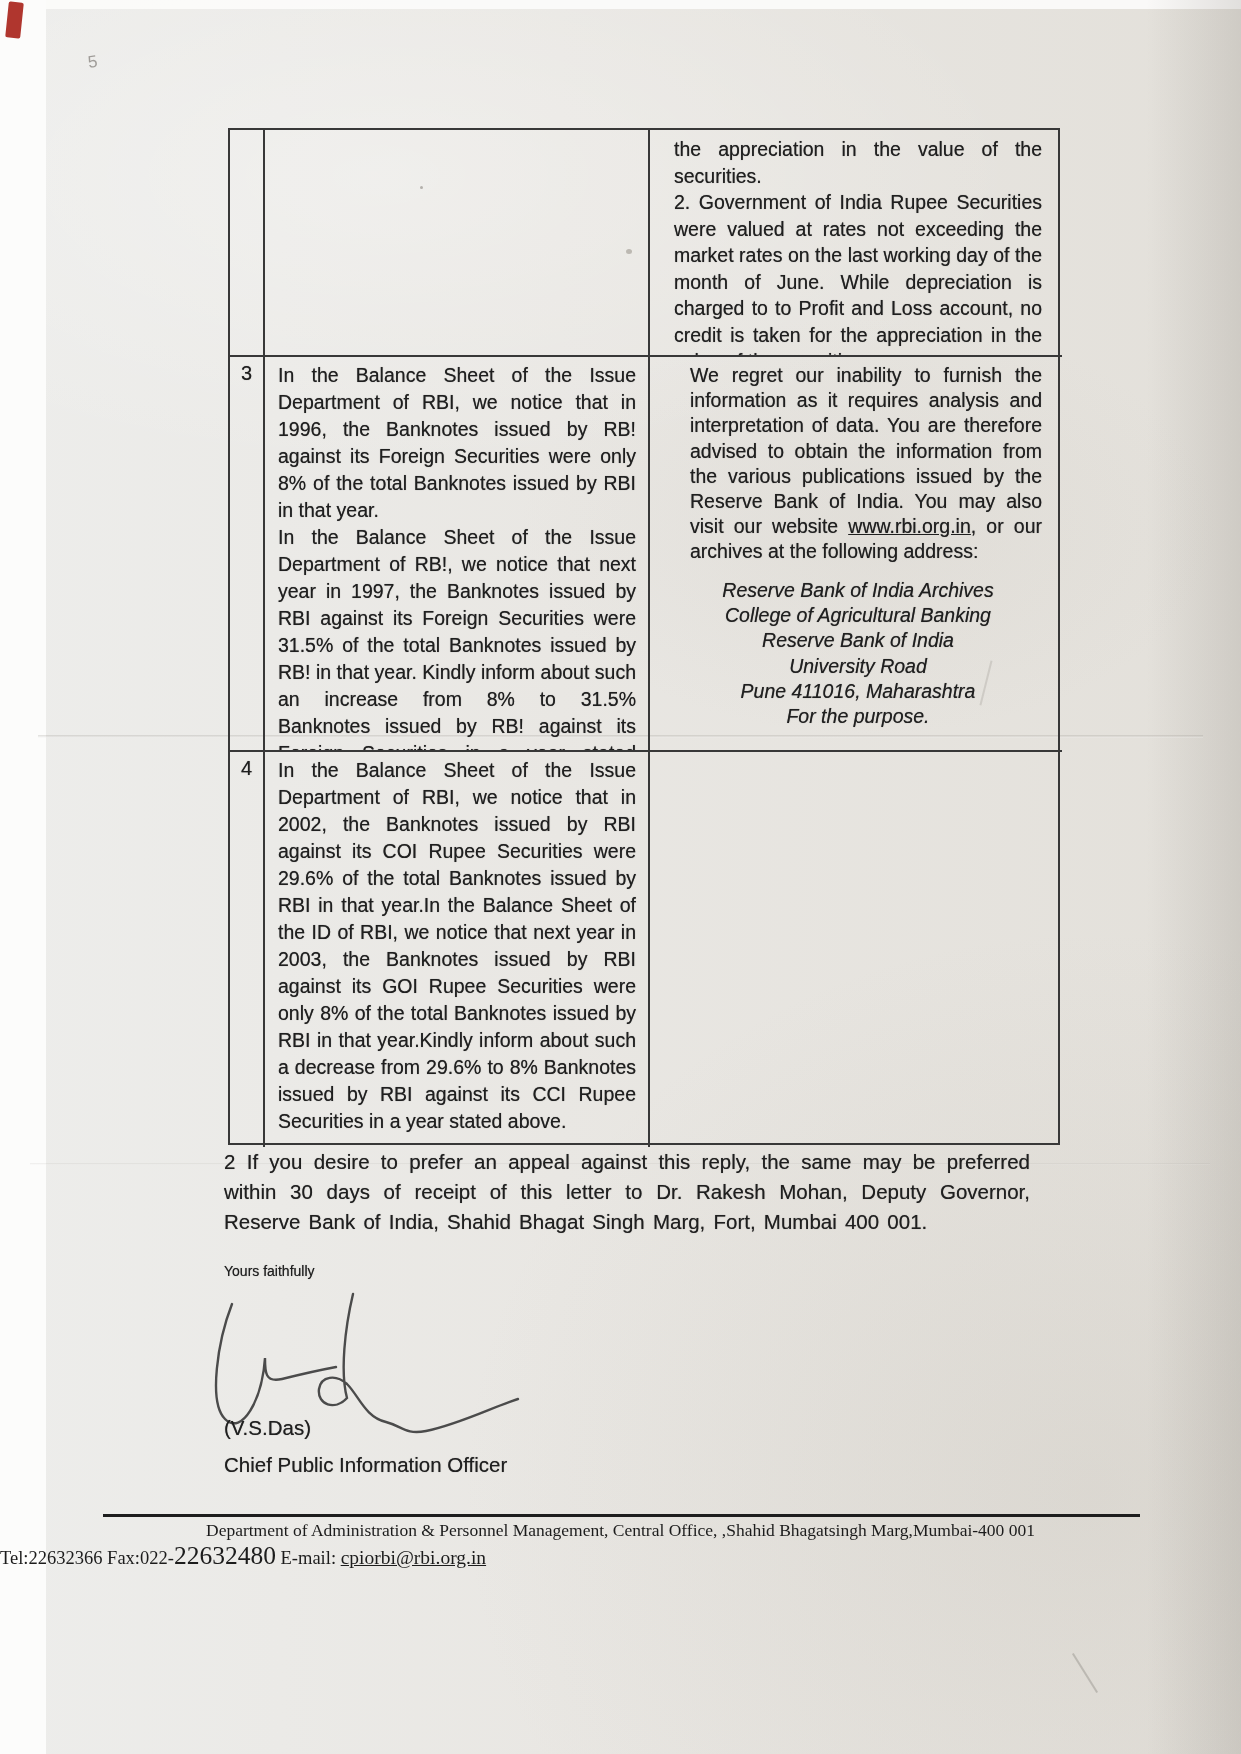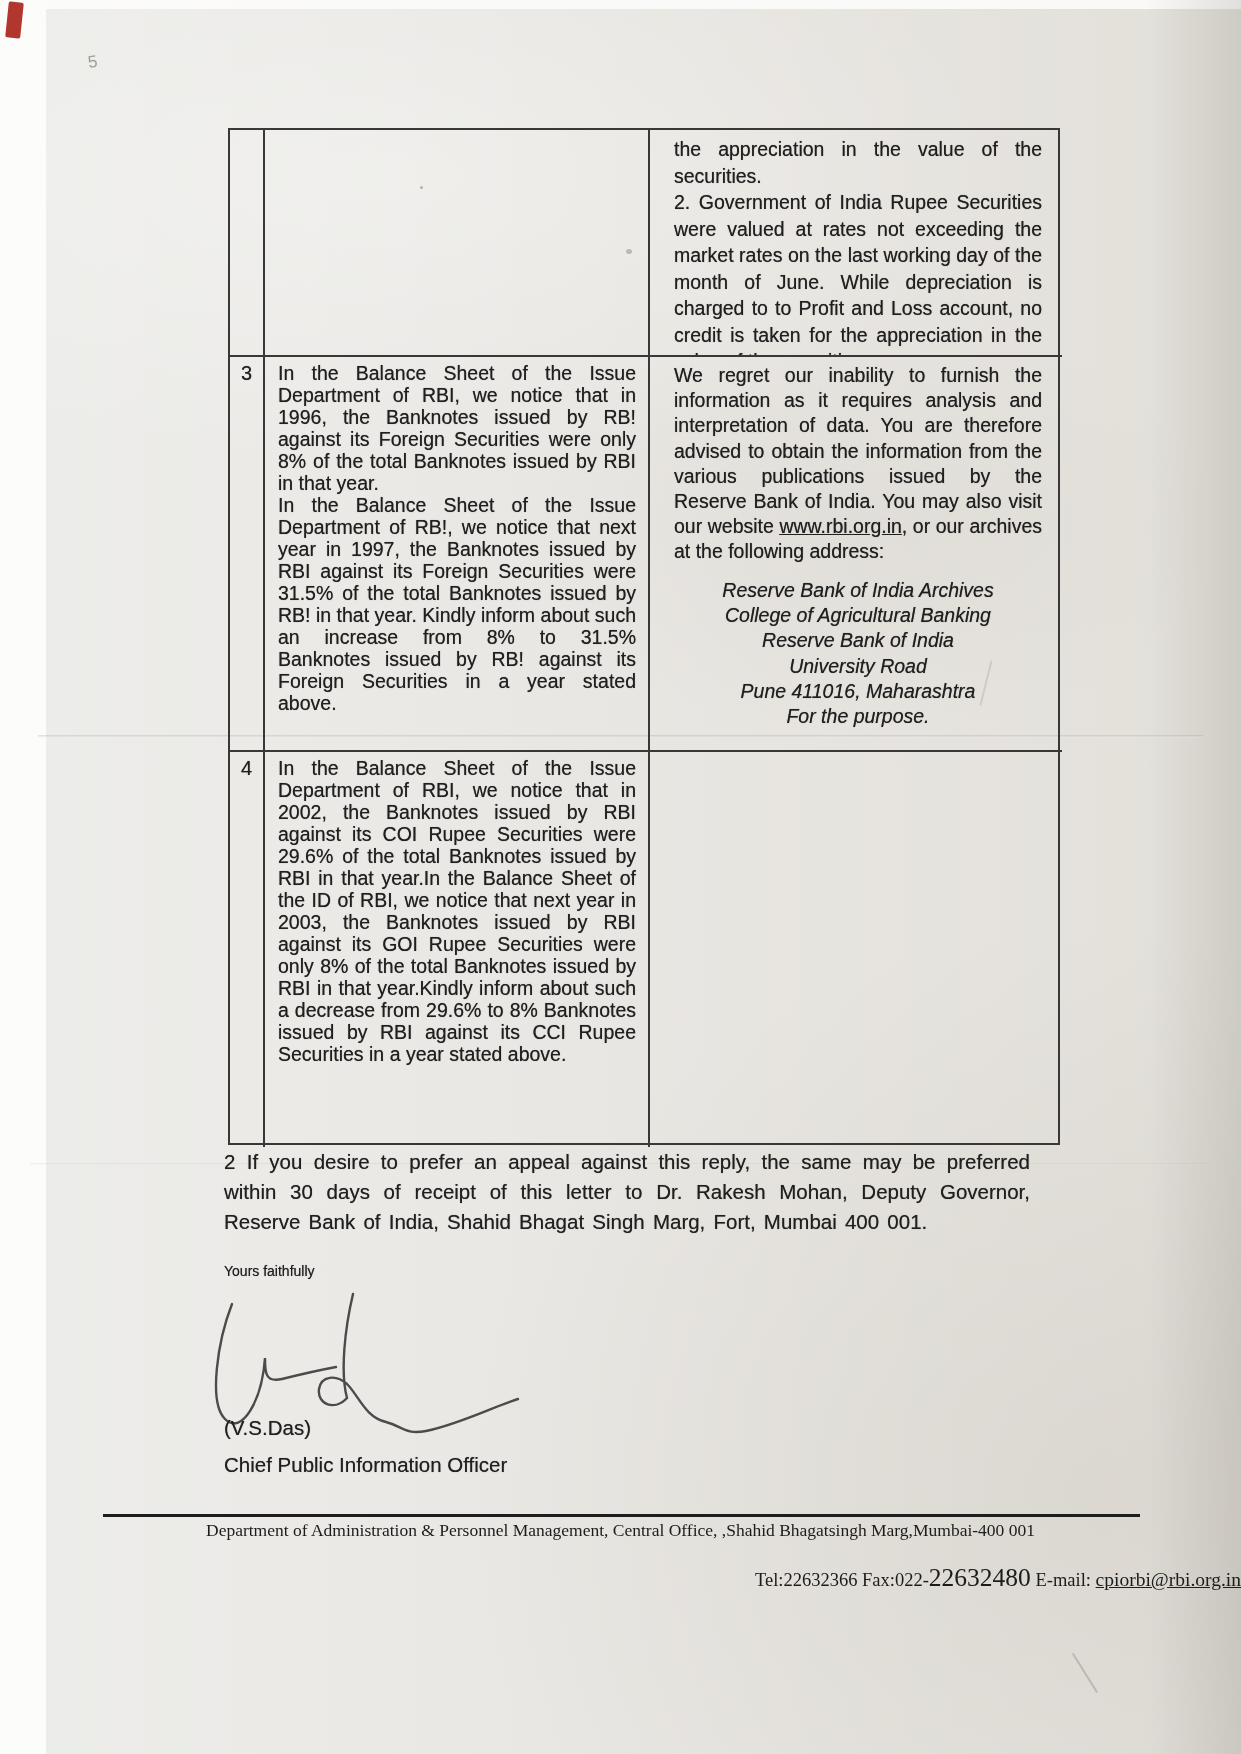--- a/index.html
+++ b/index.html
@@ -33,42 +33,42 @@
   .qtable{
     position:absolute;left:228px;top:128px;width:832px;height:1017px;
     display:grid;grid-template-columns:35px 385px 412px;grid-template-rows:227px 395px 395px;
     border:2.5px solid #383838;box-sizing:border-box;
   }
   .cell{border-right:2px solid #383838;border-bottom:2px solid #383838;box-sizing:border-box;
     overflow:hidden;font-size:19.5px;text-shadow:0 0 0.7px rgba(40,40,40,0.75);}
   .cell.last-col{border-right:none;}
   .cell.last-row{border-bottom:none;}
   .numcell{text-align:center;padding-top:5px;font-size:20px;}
-  .qcell{padding:5px 12px 0 13px;text-align:justify;line-height:22px;}
+  .qcell{padding:5px 12px 0 13px;text-align:justify;line-height:27px;}
   .rcell{padding:6px 20px 0 24px;text-align:justify;}
   .rcell p{margin:0;}
   .row1-reply{line-height:26.5px;}
-  .row3-reply p.reply-par{line-height:25.2px;}
+  .row3-reply p.reply-par{line-height:25.2px;margin-left:16px;}
   .address{margin-top:13px;line-height:25.3px;text-align:center;font-style:italic;}
   .underlined{text-decoration:underline;}
 
   
   .appeal{position:absolute;left:224px;top:1147px;width:806px;font-size:20.5px;line-height:30px;
     text-align:justify;word-spacing:2.5px;text-shadow:0 0 0.7px rgba(40,40,40,0.7);}
   .valediction{position:absolute;left:224px;top:1263px;font-size:14px;text-shadow:0 0 0.7px rgba(40,40,40,0.7);}
   .signature-svg{position:absolute;left:202px;top:1288px;}
   .signatory-name{position:absolute;left:224px;top:1416px;font-size:20.5px;text-shadow:0 0 0.7px rgba(40,40,40,0.7);}
   .signatory-title{position:absolute;left:224px;top:1453px;font-size:20.5px;text-shadow:0 0 0.7px rgba(40,40,40,0.7);}
 
   
   .footer-rule{position:absolute;left:103px;top:1514px;width:1037px;height:3px;background:#1d1d1d;}
   .footer-line1{position:absolute;left:0;top:1520px;width:1241px;text-align:center;
     font-family:"Liberation Serif",serif;font-size:17.5px;color:#1c1c1c;}
-  .footer-line2{position:absolute;left:0;top:1541px;width:1241px;text-align:right;
-    font-family:"Liberation Serif",serif;font-size:18.5px;color:#1c1c1c;margin-top:22px;}
+  .footer-line2{position:absolute;left:0;top:1541px;width:1241px;text-align:left;
+    font-family:"Liberation Serif",serif;font-size:18.5px;color:#1c1c1c;}
   .footer-line2 .big-num{font-size:25.5px;}
   .footer-line2 .email{font-size:19.5px;text-decoration:underline;}
 </style>
 </head>
 <body>
 
 <div class="page">
 
   <div class="left-margin"></div>
   <div class="top-margin"></div>

